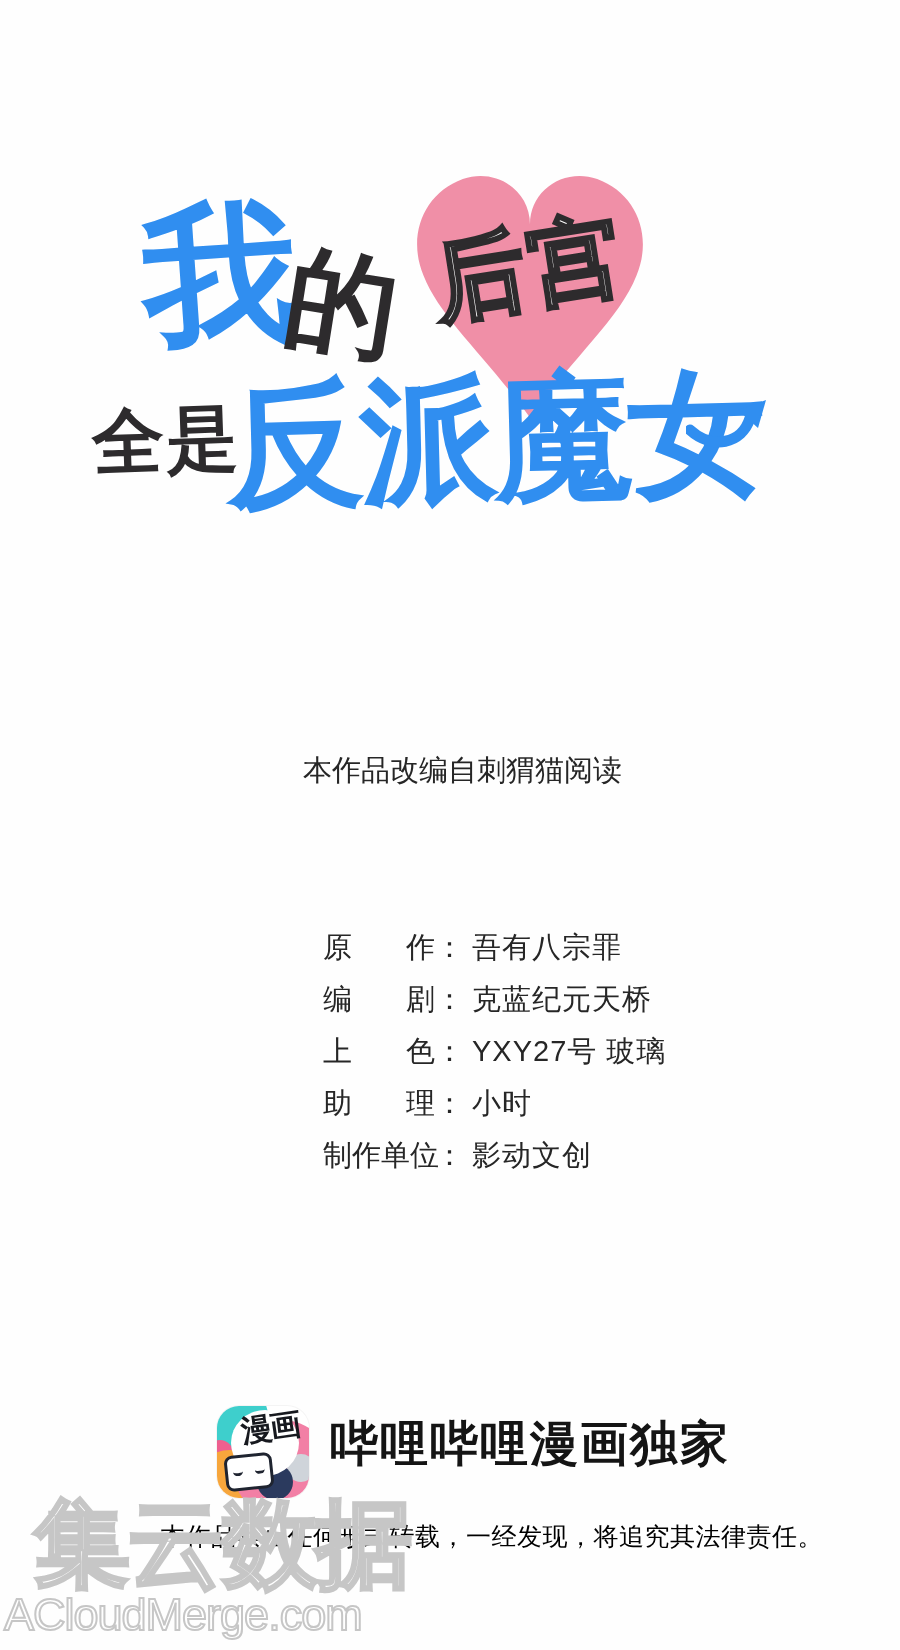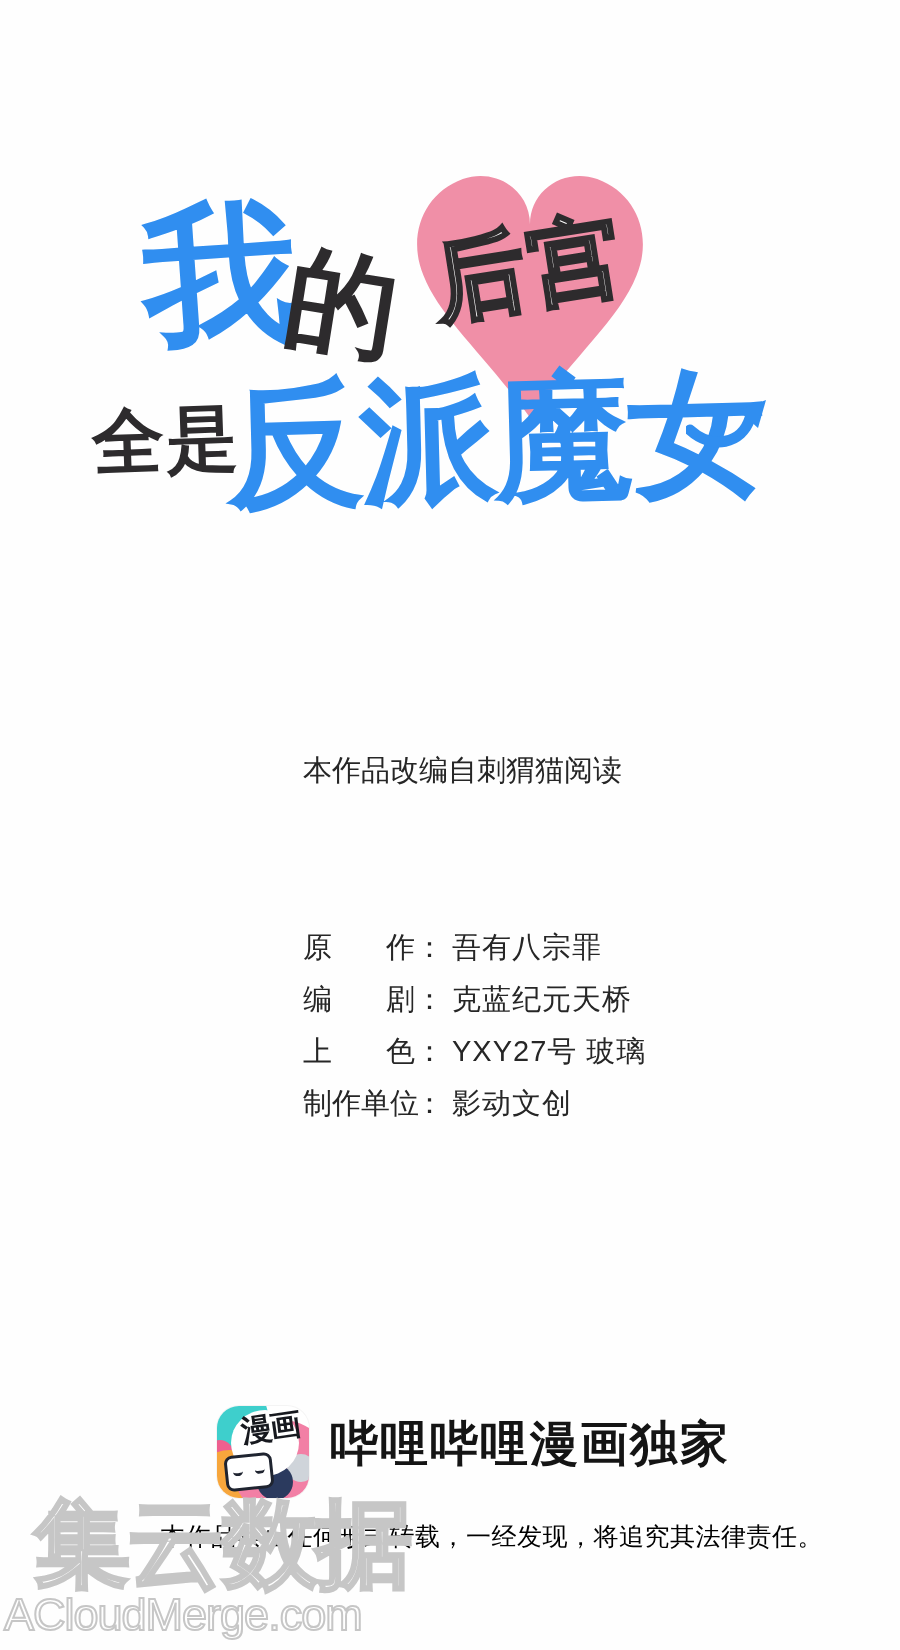--- a/index.html
+++ b/index.html
@@ -37,21 +37,21 @@
   }
   .tail{position:absolute;left:596px;top:232px;z-index:2;}
   
   .chapter-title{
     position:absolute;left:278px;top:660px;font-size:38px;font-weight:700;
     letter-spacing:2px;color:#1d1d1d;white-space:nowrap;
   }
   .adaptation{position:absolute;left:303px;top:748px;font-size:29px;line-height:45px;color:#262626;}
   .credits{position:absolute;left:303px;top:930px;font-size:29px;color:#262626;}
   .credit-row{height:52px;line-height:34px;white-space:nowrap;}
-  .credit-label{display:inline-block;width:112px;text-align:justify;text-align-last:justify;vertical-align:top;}
+  .credit-label{display:inline-block;width:112px;text-align:justify;text-align-last:justify;vertical-align:top;margin-left:20px;}
   .credit-colon{display:inline-block;vertical-align:top;}
   .credit-value{display:inline-block;margin-left:8px;vertical-align:top;letter-spacing:1px;}
   
   .publisher{position:absolute;left:217px;top:1398px;height:100px;}
   .bili-icon{
     position:absolute;left:0;top:8px;width:92px;height:92px;border-radius:22px;
     background:#ffffff;overflow:hidden;box-shadow:0 0 0 1px rgba(0,0,0,0.04);
   }
   .blob{position:absolute;border-radius:50%;}
   .blob-teal{left:-20px;top:-22px;width:72px;height:72px;background:#3ecfcc;}
@@ -125,20 +125,23 @@
     <div class="credit-row">
       <span class="credit-label">原作</span><span class="credit-colon">：</span><span class="credit-value">吾有八宗罪</span>
     </div>
     <div class="credit-row">
       <span class="credit-label">编剧</span><span class="credit-colon">：</span><span class="credit-value">克蓝纪元天桥</span>
     </div>
     <div class="credit-row">
       <span class="credit-label">上色</span><span class="credit-colon">：</span><span class="credit-value">YXY27号 玻璃</span>
     </div>
     <div class="credit-row">
+      <span class="credit-label">助理</span><span class="credit-colon">：</span><span class="credit-value">小时</span>
+    </div>
+    <div class="credit-row">
       <span class="credit-label">制作单位</span><span class="credit-colon">：</span><span class="credit-value">影动文创</span>
     </div>
   </div>
 
   <div class="publisher">
     <div class="bili-icon">
       <div class="blob blob-teal"></div>
       <div class="blob blob-magenta"></div>
       <div class="blob blob-orange"></div>
       <div class="blob blob-pink"></div>

